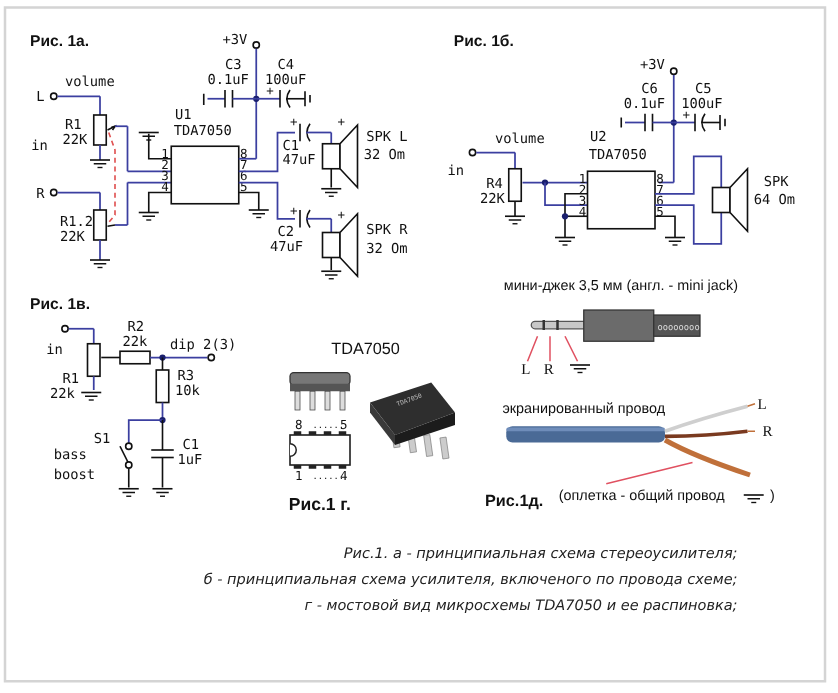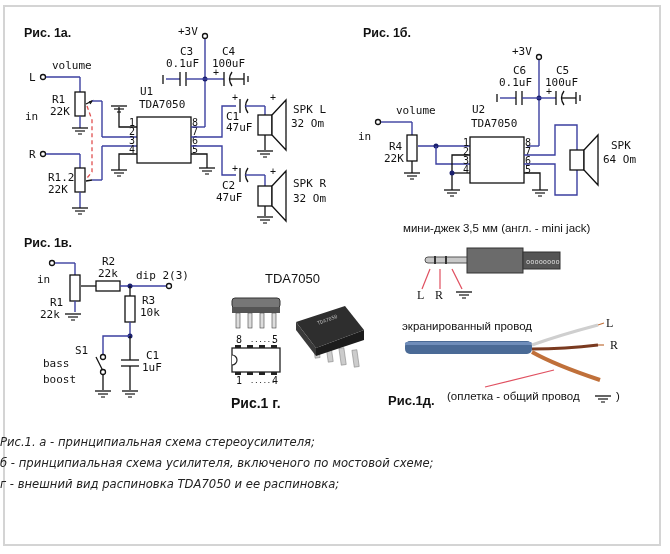--- a/index.html
+++ b/index.html
@@ -9,21 +9,21 @@
   .fig-title { font-family:"Liberation Sans", sans-serif; font-weight:bold; font-size:12.5px; fill:#111; }
   .mono { font-family:"DejaVu Sans Mono", monospace; font-size:11px; fill:#111; }
   .mono-s { font-family:"DejaVu Sans Mono", monospace; font-size:10px; fill:#111; }
   .sans { font-family:"Liberation Sans", sans-serif; font-size:11px; fill:#111; }
   .w { stroke:#3b3fa0; stroke-width:1.4; fill:none; }
   .k { stroke:#111; stroke-width:1.3; fill:none; }
   .kf { stroke:#111; stroke-width:1.3; fill:#fff; }
   .dash { stroke:#e05050; stroke-width:1.3; stroke-dasharray:4 3; fill:none; }
   .red { stroke:#e05060; stroke-width:1.2; fill:none; }
   .dot { fill:#1a1f6e; }
-  .caption { position:absolute; left:0; width:590px; top:432px; text-align:left; font-family:"DejaVu Sans", sans-serif; font-style:italic; font-size:11.6px; line-height:21px; color:#222; }
+  .caption { position:absolute; left:0; width:590px; top:432px; text-align:right; font-family:"DejaVu Sans", sans-serif; font-style:italic; font-size:11.6px; line-height:21px; color:#222; }
   .caption div { white-space:nowrap; }
 </style>
 </head>
 <body>
 
 <div class="frame"></div>
 
 <svg width="670" height="554" viewBox="0 0 670 554">
   <defs>
     <g id="gnd">
@@ -333,15 +333,15 @@
     <line x1="485" y1="387" x2="554" y2="370" class="red"></line>
     <text class="fig-title" x="388" y="405" style="font-size:13px">Рис.1д.</text>
     <text class="sans" x="447" y="400" style="font-size:11.5px">(оплетка - общий провод</text>
     <use href="#gnd" x="603" y="396"></use>
     <text class="sans" x="616" y="400" style="font-size:11.5px">)</text>
   </g>
 </svg>
 
 <div class="caption">
   <div>Рис.1. а - принципиальная схема стереоусилителя;</div>
-  <div>б - принципиальная схема усилителя, включеного по мостовой схеме;</div>
-  <div>г - внешний вид распиновка TDA7050 и ее распиновка;</div>
+  <div>б - принципиальная схема усилителя, включеного по провода схеме;</div>
+  <div>г - мостовой вид микросхемы TDA7050 и ее распиновка;</div>
 </div>
 
 </body></html>

